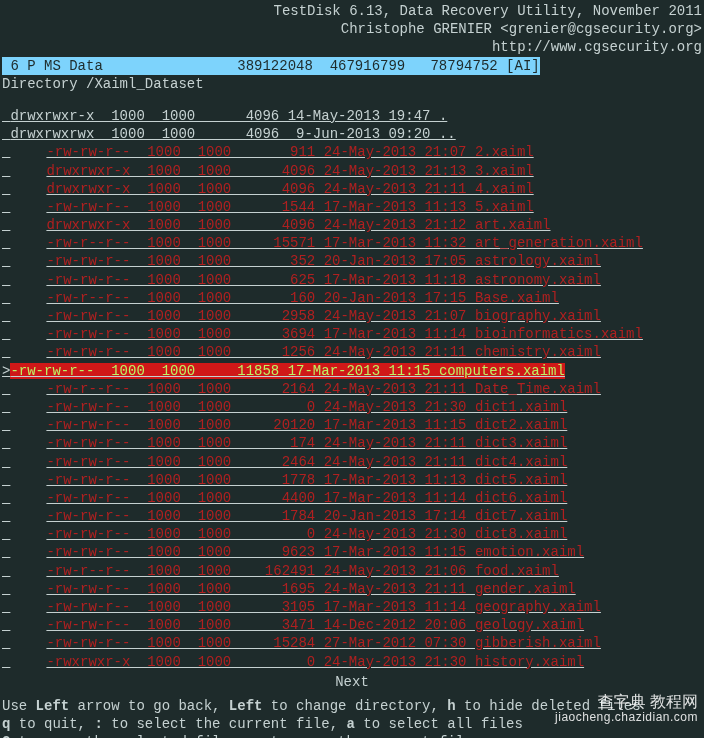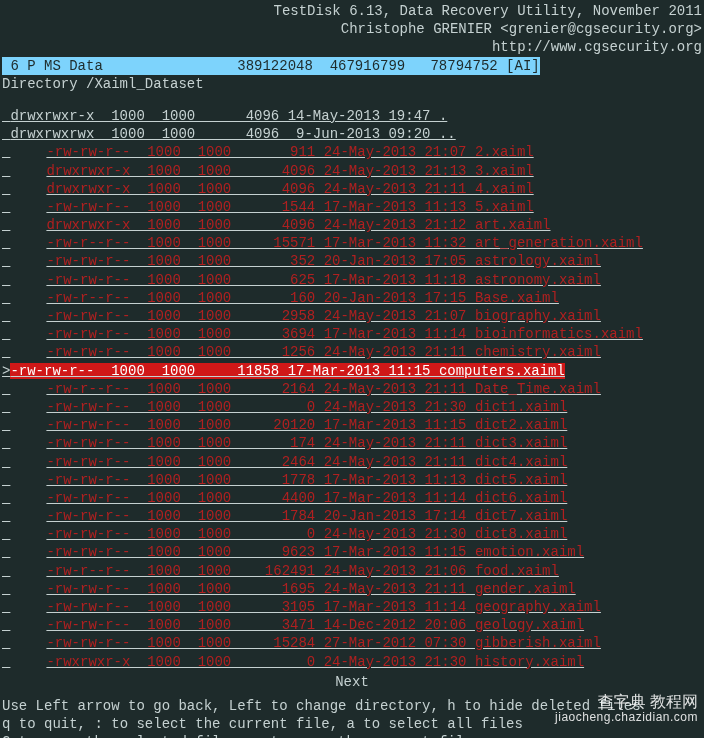--- a/index.html
+++ b/index.html
@@ -41,36 +41,36 @@
     }
     .normal {
       color: #c5d1d1;
     }
     .deleted {
       color: #b02020;
       margin-left: 36px;
     }
     .selected {
       background: #d01818;
-      color: #ffffff;
+      color: #bef264;
     }
     .cursor {
       display: inline;
     }
     .next-line {
       text-align: center;
       margin-top: 2px;
     }
     .footer {
       margin-top: 6px;
       white-space: normal;
       line-height: 1.3;
     }
     .footer b {
-      font-weight: normal;
+      font-weight: bold;
     }
     .watermark {
       position: absolute;
       right: 6px;
       bottom: 14px;
       color: #ffffff;
       font-family: sans-serif;
       font-size: 16px;
       text-align: right;
       line-height: 1.1;

